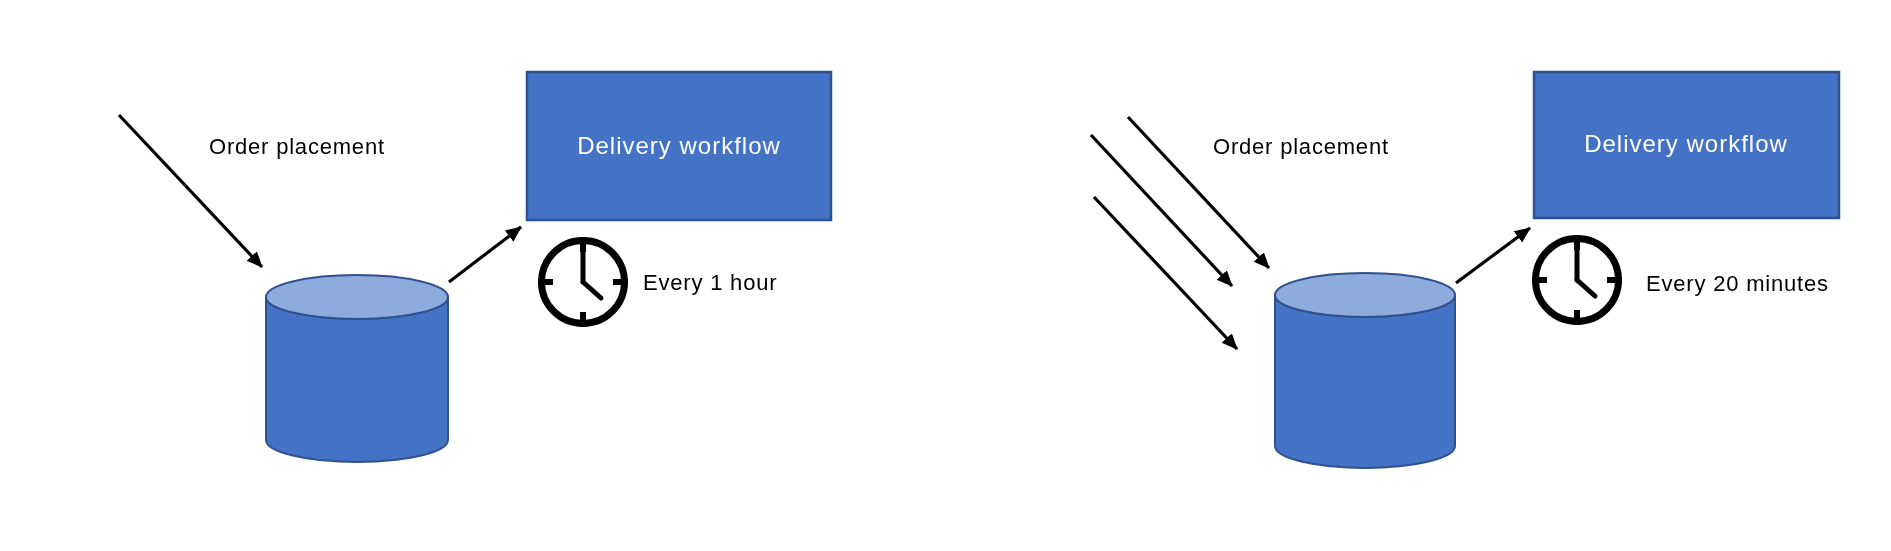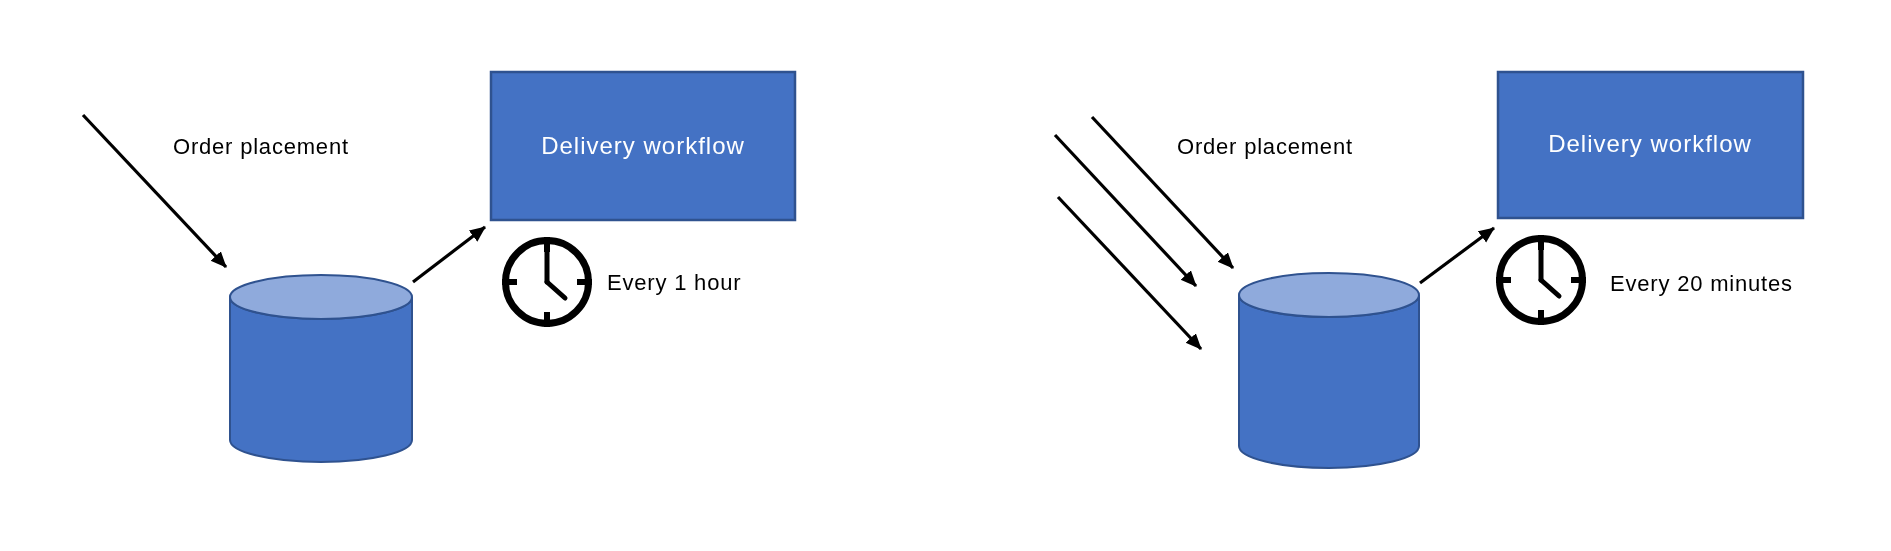--- a/index.html
+++ b/index.html
@@ -8,20 +8,21 @@
     background: #ffffff;
     width: 1891px;
     height: 551px;
     overflow: hidden;
   }
   .stage {
     position: relative;
     width: 1685px;
     height: 551px;
     background: #ffffff;
+    padding-left: 36px;
   }
   svg { display: block; }
 
   .flow-arrow {
     stroke: #000000;
     stroke-width: 3.2;
     fill: none;
   }
   .label {
     font: 22px "Liberation Sans", sans-serif;

